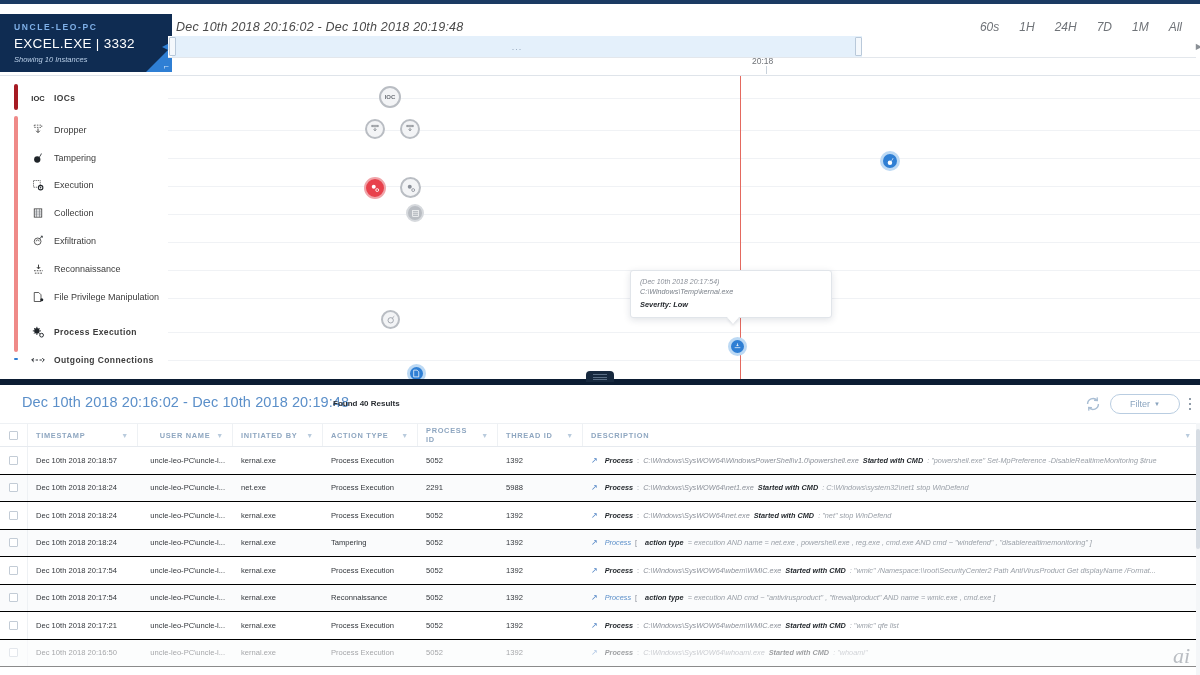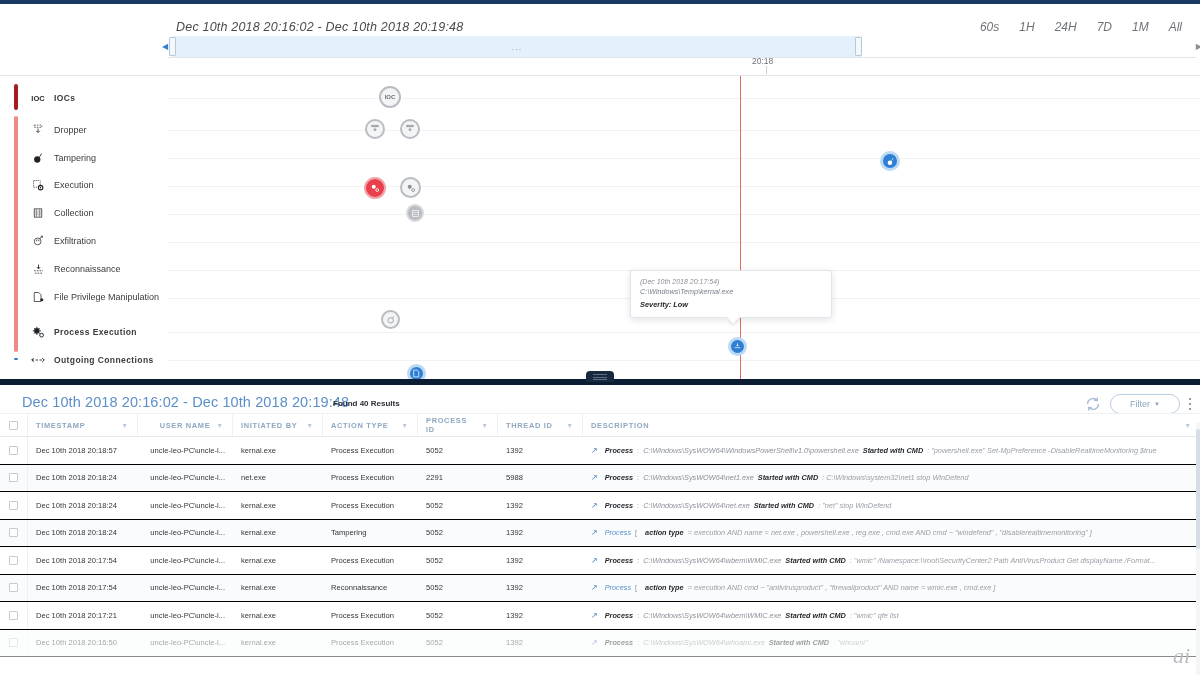--- a/index.html
+++ b/index.html
@@ -121,21 +121,21 @@
   .filter-btn {
     position:absolute; right:20px; top:9px; width:70px; height:20px;
     border:1px solid #b9cde1; border-radius:11px; color:#8aa4bf;
     font-size:9px; display:flex; align-items:center; justify-content:center; gap:4px;
     background:#fff; cursor:pointer;
   }
   .kebab { position:absolute; right:4px; top:10px; width:12px; height:18px; display:flex; flex-direction:column; align-items:center; justify-content:center; gap:2.5px;}
   .kebab i { display:block; width:2.5px; height:2.5px; border-radius:50%; background:#6b7b8c; }
 
   
-  .tbl { position:absolute; left:0; top:28px; width:1200px; }
+  .tbl { position:absolute; left:0; top:38px; width:1200px; }
   .thead { display:flex; height:24px; align-items:center; border-bottom:1px solid #e6eaef; border-top:1px solid #eef1f4; }
   .th {
     font-size:7.4px; font-weight:700; letter-spacing:.7px; color:#8ea6c0;
     display:flex; align-items:center; justify-content:space-between; padding:0 8px; height:100%;
     border-right:1px solid #eef1f4;
   }
   .th .funnel { color:#b9cbdd; font-size:7px; margin-left:6px; }
   .col-chk { width:28px; display:flex; align-items:center; justify-content:center; border-right:1px solid #eef1f4;}
   .col-ts  { width:110px; }
   .col-un  { width:95px;justify-content:flex-end; }
@@ -165,20 +165,27 @@
   .scroll-thumb { position:absolute; right:0; top:44px; width:4px; height:120px; background:#d7dde4; border-radius:2px; }
 </style>
 </head>
 <body>
 
 <div class="app">
 
   <div class="topbar">
     <div class="top-accent"></div>
 
+    <div class="host-card">
+      <div class="host-name">UNCLE-LEO-PC</div>
+      <div class="host-proc">EXCEL.EXE | 3332</div>
+      <div class="host-sub">Showing 10 Instances</div>
+      <div class="host-corner"></div>
+      <div class="host-corner-glyph">⌐</div>
+    </div>
 
     <div class="range-title">Dec 10th 2018 20:16:02 - Dec 10th 2018 20:19:48</div>
 
     <div class="quick-ranges">
       <div class="qr">60s</div>
       <div class="qr">1H</div>
       <div class="qr">24H</div>
       <div class="qr">7D</div>
       <div class="qr">1M</div>
       <div class="qr">All</div>

